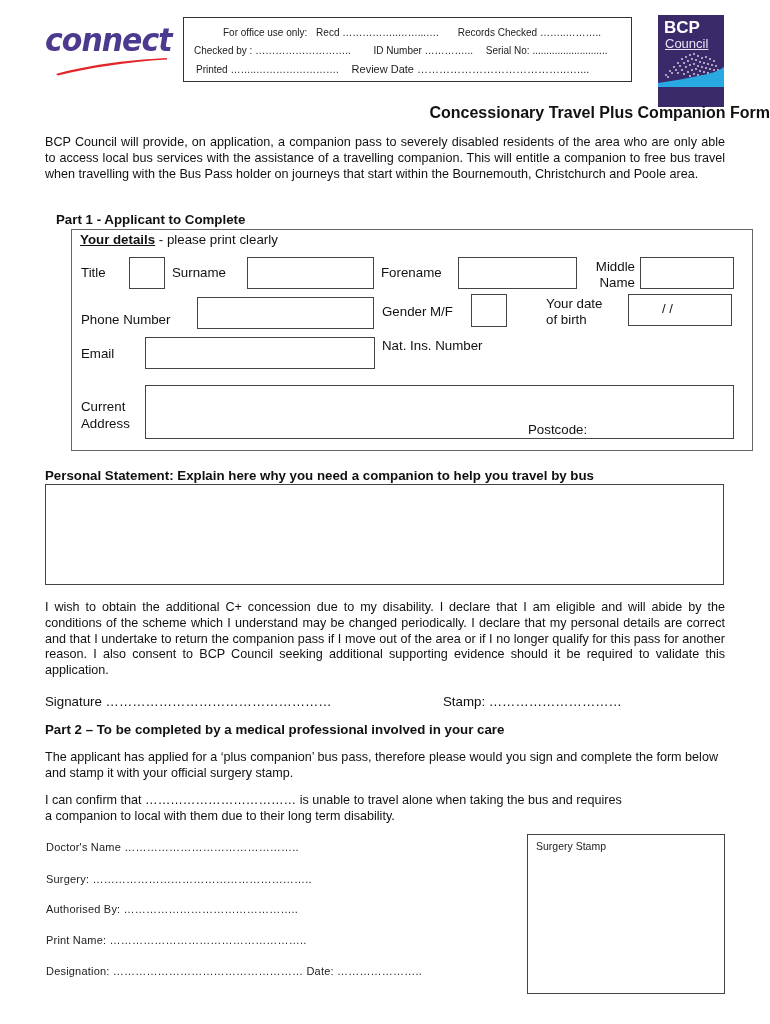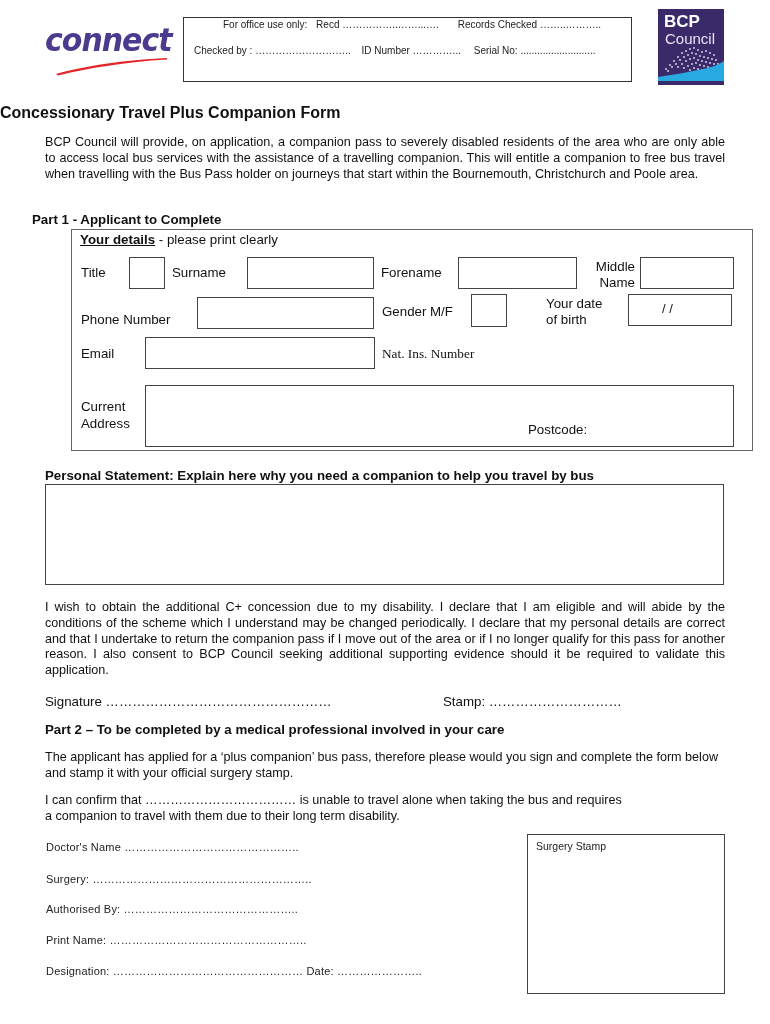--- a/index.html
+++ b/index.html
@@ -11,25 +11,25 @@
   .connect-logo { left: 42px; top: 22px; width: 125px; height: 52px; }
   .connect-word { position: absolute; left: 3px; top: 0px; font-family: "DejaVu Sans", sans-serif; font-weight: bold; font-style: italic; font-size: 30px; letter-spacing: -1px; color: #4d3a8f; transform: scaleY(1.05); }
   .connect-swoosh { position: absolute; left: 12px; top: 34px; width: 115px; height: 20px; }
 
   
   .office-box { left: 183px; top: 17px; width: 449px; height: 65px; border: 1.2px solid #333; font-size: 10px; color: #222; }
   .office-row { position: absolute; left: 10px; white-space: nowrap; }
   .office-row span { margin-right: 0; }
 
   
-  .bcp-logo { left: 658px; top: 9px; width: 66px; height: 76px; background: #3a2a6a; overflow: hidden; }
+  .bcp-logo { left: 658px; top: 15px; width: 66px; height: 92px; background: #3a2a6a; overflow: hidden; }
   .bcp-text { position: absolute; left: 6px; top: 3px; color: #fff; font-weight: bold; font-size: 17px; letter-spacing: 0px; }
-  .bcp-sub { position: absolute; left: 7px; top: 21px; color: #e8e4f4; font-size: 15px; }
-
-  .title { left: 0; width: 770px; top: 104px; text-align: left; font-weight: bold; font-size: 16px; }
+  .bcp-sub { position: absolute; left: 7px; top: 21px; color: #e8e4f4; font-size: 13px; text-decoration: underline; }
+
+  .title { left: 0; width: 770px; top: 104px; text-align: right; font-weight: bold; font-size: 16px; }
   .intro { left: 45px; top: 134px; width: 680px; font-size: 12.6px; line-height: 16px; text-align: justify; }
 
   .part-heading { font-weight: bold; font-size: 13.3px; }
 
   .details-box { left: 71px; top: 229px; width: 682px; height: 222px; border: 1px solid #666; }
   .lbl { position: absolute; font-size: 13.3px; white-space: nowrap; }
   .field { position: absolute; border: 1.3px solid #444; background: #fff; }
   .field-text { position: absolute; font-size: 13px; white-space: nowrap; }
 
   .statement-box { left: 45px; top: 484px; width: 679px; height: 101px; border: 1.2px solid #444; }
@@ -46,29 +46,33 @@
 <body>
 
 <div class="abs connect-logo">
   <span class="connect-word">connect</span>
   <svg class="connect-swoosh" viewBox="0 0 115 20">
     <path d="M2 18 C 30 10, 70 4, 113 2 L 113 3.5 C 72 6, 34 12, 4 19.5 Z" fill="#e2262a"></path>
   </svg>
 </div>
 
 <div class="abs office-box">
-  <div class="office-row" style="top:1px;padding-left:29px;">
+  <div class="office-row" style="top:9px;padding-left:29px;">
     <span>For office use only:</span>
     <span style="margin-left:6px;">Recd ……………..……...….</span>
     <span style="margin-left:16px;">Records Checked ……..………..</span>
   </div>
   <div class="office-row" style="top:27px;">
     <span>Checked by : ………………………..</span>
-    <span style="margin-left:8px;">ID Number …………...</span>
+    <span style="margin-left:20px;">ID Number …………...</span>
     <span style="margin-left:10px;">Serial No: ...........................</span>
+  </div>
+  <div class="office-row" style="top:45px; left:12px;">
+    <span>Printed ……..…………………….</span>
+    <span style="margin-left:10px; font-size:11px;">Review Date …………………………………..…....</span>
   </div>
 </div>
 
 <div class="abs bcp-logo">
   <span class="bcp-text">BCP</span>
   <span class="bcp-sub">Council</span>
   <svg style="position:absolute; left:0; top:30px;" width="66" height="42" viewBox="0 0 66 42">
     <g fill="#ffffff" opacity="0.85">
       <circle cx="12" cy="26" r="0.9"></circle>
         <circle cx="16" cy="22" r="0.9"></circle>
@@ -122,21 +126,21 @@
         <circle cx="10" cy="32" r="0.9"></circle>
     </g>
     <path d="M0 42 L0 38 C 15 36, 30 33, 45 30 C 55 28, 62 25, 66 22 L66 42 Z" fill="#29a9e1"></path>
   </svg>
 </div>
 
 <div class="abs title">Concessionary Travel Plus Companion Form</div>
 
 <div class="abs intro">BCP Council will provide, on application, a companion pass to severely disabled residents of the area who are only able to access local bus services with the assistance of a travelling companion. This will entitle a companion to free bus travel when travelling with the Bus Pass holder on journeys that start within the Bournemouth, Christchurch and Poole area.</div>
 
-<div class="abs part-heading" style="left:32px; top:212px;text-align:center;">Part 1 - Applicant to Complete</div>
+<div class="abs part-heading" style="left:56px; top:212px;text-align:center;">Part 1 - Applicant to Complete</div>
 
 <div class="abs details-box">
   <div class="lbl" style="left:8px; top:2px;">
     <span style="font-weight:bold; text-decoration:underline;">Your details</span><span> - please print clearly</span>
   </div>
 
   <div class="lbl" style="left:9px; top:35px;">Title</div>
   <div class="field" style="left:57px; top:27px; width:36px; height:32px;"></div>
   <div class="lbl" style="left:100px; top:35px;">Surname</div>
   <div class="field" style="left:175px; top:27px; width:127px; height:32px;"></div>
@@ -155,44 +159,44 @@
   <div class="lbl" style="left:474px; top:66px; line-height:16px;">
     <div>Your date</div>
     <div>of birth</div>
   </div>
   <div class="field" style="left:556px; top:64px; width:104px; height:32px;">
     <span class="field-text" style="left:33px; top:6px;">/       /</span>
   </div>
 
   <div class="lbl" style="left:9px; top:116px;">Email</div>
   <div class="field" style="left:73px; top:107px; width:230px; height:32px;"></div>
-  <div class="lbl" style="left:310px; top:116px;font-family:Liberation Serif, serif;">Nat. Ins. Number</div>
+  <div class="lbl" style="left:310px; top:108px;">Nat. Ins. Number</div>
 
   <div class="lbl" style="left:9px; top:168px; line-height:17px;">
     <div>Current</div>
     <div>Address</div>
   </div>
-  <div class="field" style="left:73px; top:155px; width:589px; height:62px;">
+  <div class="field" style="left:73px; top:155px; width:589px; height:54px;">
     <span class="field-text" style="left:382px; top:36px; font-size:13.3px;">Postcode:</span>
   </div>
 </div>
 
 <div class="abs part-heading" style="left:45px; top:468px;">Personal Statement:  Explain here why you need a companion to help you travel by bus</div>
 <div class="abs statement-box"></div>
 
 <div class="abs declaration">I wish to obtain the additional C+ concession due to my disability. I declare that I am eligible and will abide by the conditions of the scheme which I understand may be changed periodically.  I declare that my personal details are correct and that I undertake to return the companion pass if I move out of the area or if I no longer qualify for this pass for another reason.  I also consent to BCP Council seeking additional supporting evidence should it be required to validate this application.</div>
 
 <div class="abs sig-line" style="left:45px; top:694px;">Signature ……………………………………………</div>
 <div class="abs sig-line" style="left:443px; top:694px;">Stamp: …………………………</div>
 
 <div class="abs part-heading" style="left:45px; top:722px;">Part 2 – To be completed by a medical professional involved in your care</div>
 <div class="abs body-text" style="left:45px; top:749px; width:690px;">The applicant has applied for a ‘plus companion’ bus pass, therefore please would you sign and complete the form below and stamp it with your official surgery stamp.</div>
 
 <div class="abs body-text" style="left:45px; top:792px; white-space:nowrap;">I can confirm that  ………………………………  is unable to travel alone when taking the bus and requires</div>
-<div class="abs body-text" style="left:45px; top:808px; white-space:nowrap;">a companion to travel with them due to their long term disability.</div>
+<div class="abs body-text" style="left:45px; top:808px; white-space:nowrap;">a companion to local with them due to their long term disability.</div>
 
 <div class="abs dr-line" style="left:46px; top:841px;">Doctor's Name     ………………………………………..</div>
 <div class="abs dr-line" style="left:46px; top:873px;">Surgery: …………………………………………………..</div>
 <div class="abs dr-line" style="left:46px; top:903px;">Authorised By:    ………………………………………..</div>
 <div class="abs dr-line" style="left:46px; top:934px;">Print Name: ……………………………………………..</div>
 <div class="abs dr-line" style="left:46px; top:965px;">Designation: ……………………………………………  Date:   …………………..</div>
 
 <div class="abs stamp-box">
   <span class="stamp-label">Surgery Stamp</span>
 </div>

